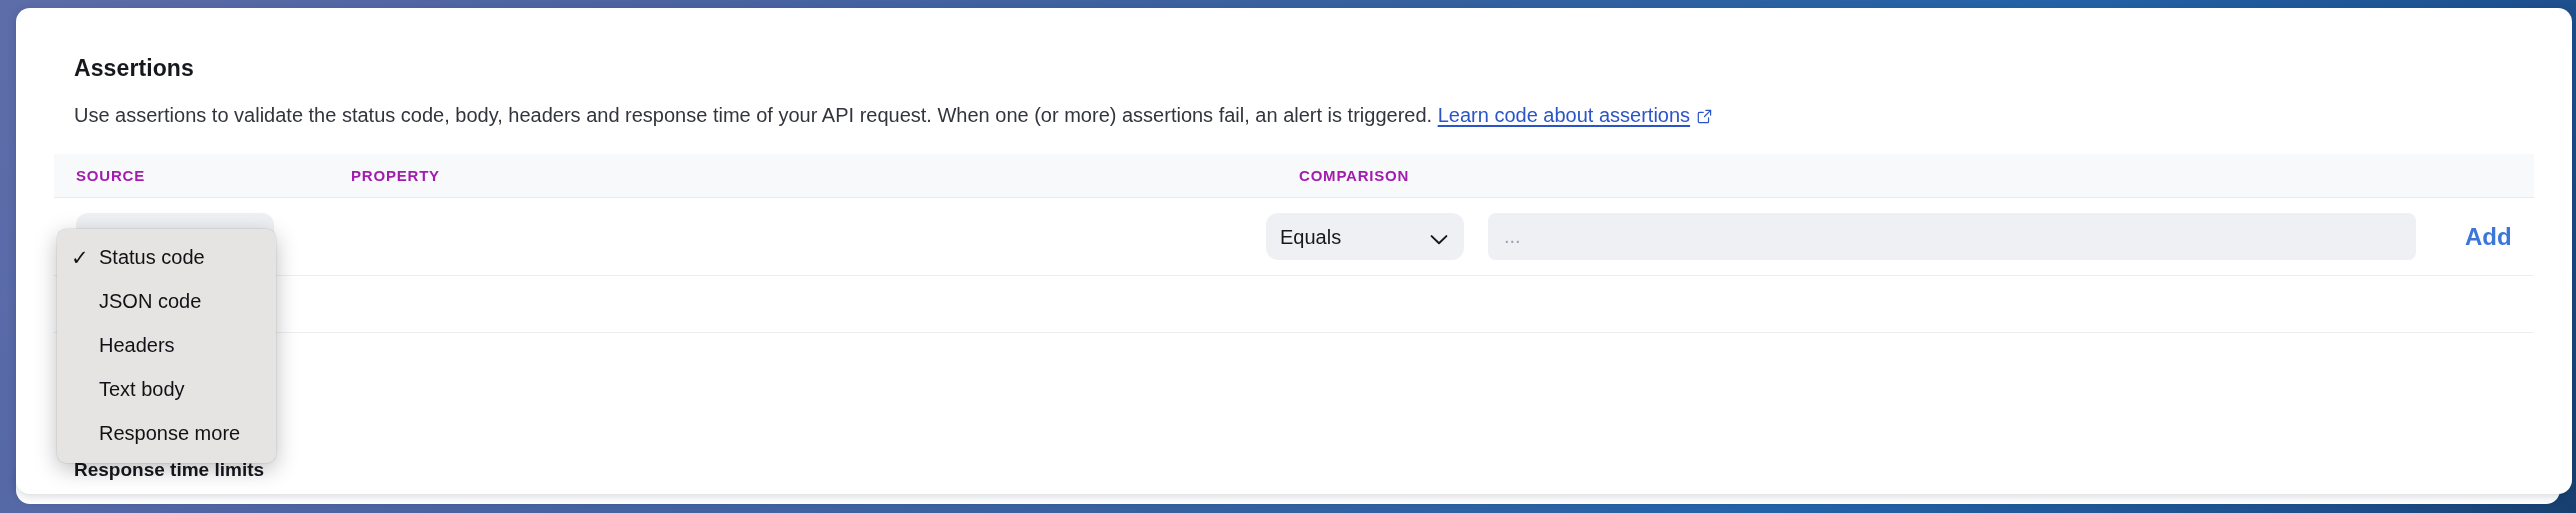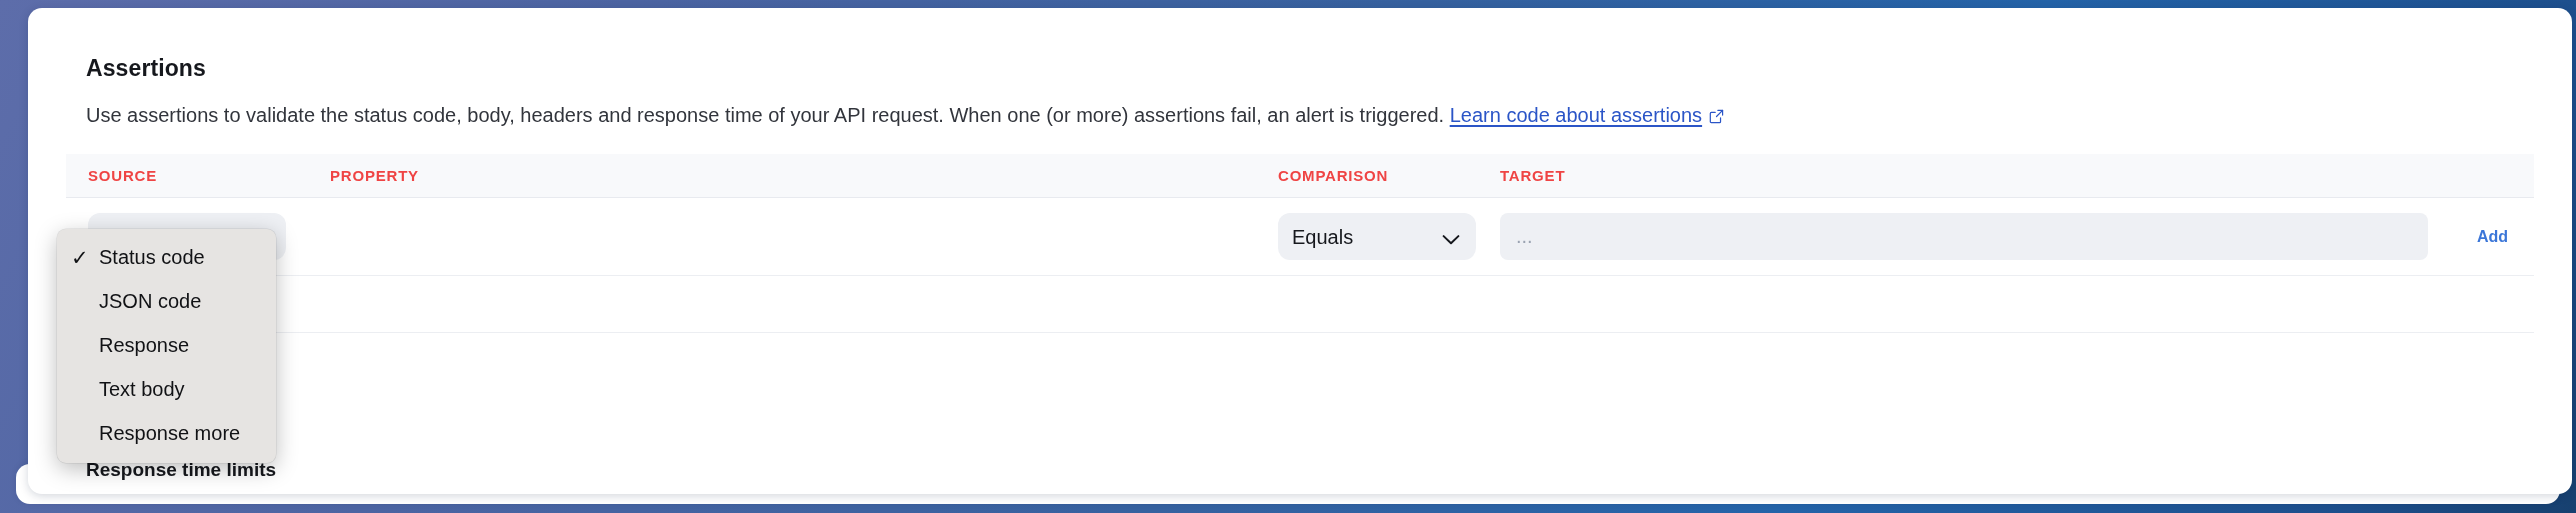--- a/index.html
+++ b/index.html
@@ -17,28 +17,29 @@
   
   .canvas {
     position: absolute;
     inset: 0;
     background: linear-gradient(118deg, #5d6daa 0%, #4c64a2 22%, #36619f 50%, #2463a8 72%, #1d4e8b 92%, #17406f 100%);
   }
 
   
   .card {
     position: absolute;
-    left: 28px;
+    left: 16px;
     top: 8px;
     width: 2544px;
     height: 486px;
     background: #ffffff;
     border-radius: 14px;
     box-shadow: 0 2px 10px rgba(10, 25, 60, 0.18);
     overflow: hidden;
+    padding-left: 12px;
   }
 
   
   .card-below {
     position: absolute;
     left: 16px;
     top: 464px;
     width: 2544px;
     height: 40px;
     background: #ffffff;
@@ -100,25 +101,25 @@
     align-items: center;
     height: 43px;
     background: #f8f9fb;
     border-bottom: 1px solid #e8eaef;
     padding: 0 0 0 22px;
   }
   .th {
     font-size: 15px;
     font-weight: bold;
     letter-spacing: 0.8px;
-    color: #ef4444;
+    color: #a21caf;
     text-transform: uppercase;
   }
   .th.c-source   { width: 242px; flex: 0 0 242px; }
-  .th.c-property { width: 948px; flex: 0 0 948px; }
+  .th.c-property { width: 948px; flex: 0 0 948px; margin-left: 33px; }
   .th.c-comparison { width: 222px; flex: 0 0 222px; }
   .th.c-target   { flex: 1 1 auto; }
 
   .trow {
     display: flex;
     align-items: center;
     height: 77px;
     padding: 0 0 0 22px;
     background: #ffffff;
   }
@@ -170,21 +171,21 @@
     font-size: 20px;
     color: #16181d;
     outline: none;
     box-sizing: border-box;
   }
   .target-input::placeholder { color: #9aa2b1; }
 
   .add-btn {
     margin-left: 45px;
     color: #3b76d8;
-    font-size: 16px;
+    font-size: 24px;
     font-weight: bold;
     background: none;
     border: none;
     cursor: pointer;
     font-family: "Liberation Sans", sans-serif;
     padding: 6px 4px;
   }
 
   
   .subsection-title {
@@ -248,21 +249,20 @@
             <path d="M12.3 9.4V13.6C12.3 14.2 11.9 14.6 11.3 14.6H2.4C1.8 14.6 1.4 14.2 1.4 13.6V4.7C1.4 4.1 1.8 3.7 2.4 3.7H6.6" stroke="#2b55c7" stroke-width="1.3" stroke-linecap="round" stroke-linejoin="round"></path>
           </svg></span>
     </div>
 
     <div class="table">
 
       <div class="thead">
         <div class="th c-source">SOURCE</div>
         <div class="th c-property">PROPERTY</div>
         <div class="th c-comparison">COMPARISON</div>
-        <div class="th c-target">TARGET</div>
       </div>
 
       <div class="trow">
 
         <div class="cell c-source">
           <div class="select-wrap">
             <select class="select">
               <option>Status code</option>
             </select>
           </div>
@@ -303,21 +303,21 @@
   <div class="menu-item">
     <span class="menu-check">✓</span>
     <span>Status code</span>
   </div>
   <div class="menu-item">
     <span class="menu-check"></span>
     <span>JSON code</span>
   </div>
   <div class="menu-item">
     <span class="menu-check"></span>
-    <span>Response</span>
+    <span>Headers</span>
   </div>
   <div class="menu-item">
     <span class="menu-check"></span>
     <span>Text body</span>
   </div>
   <div class="menu-item">
     <span class="menu-check"></span>
     <span>Response more</span>
   </div>
 </div>

